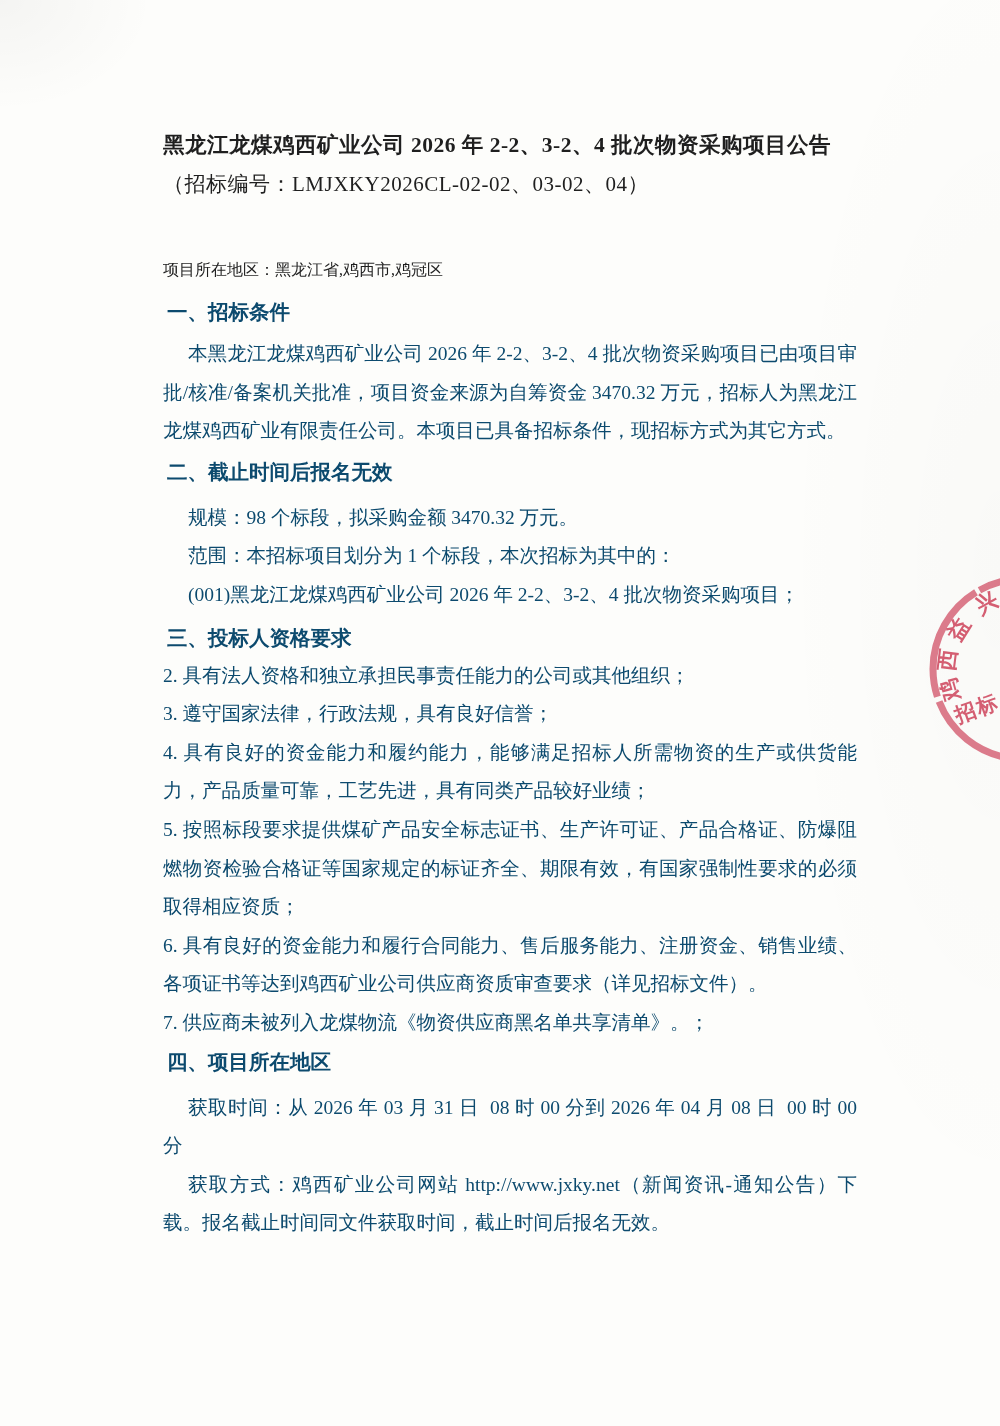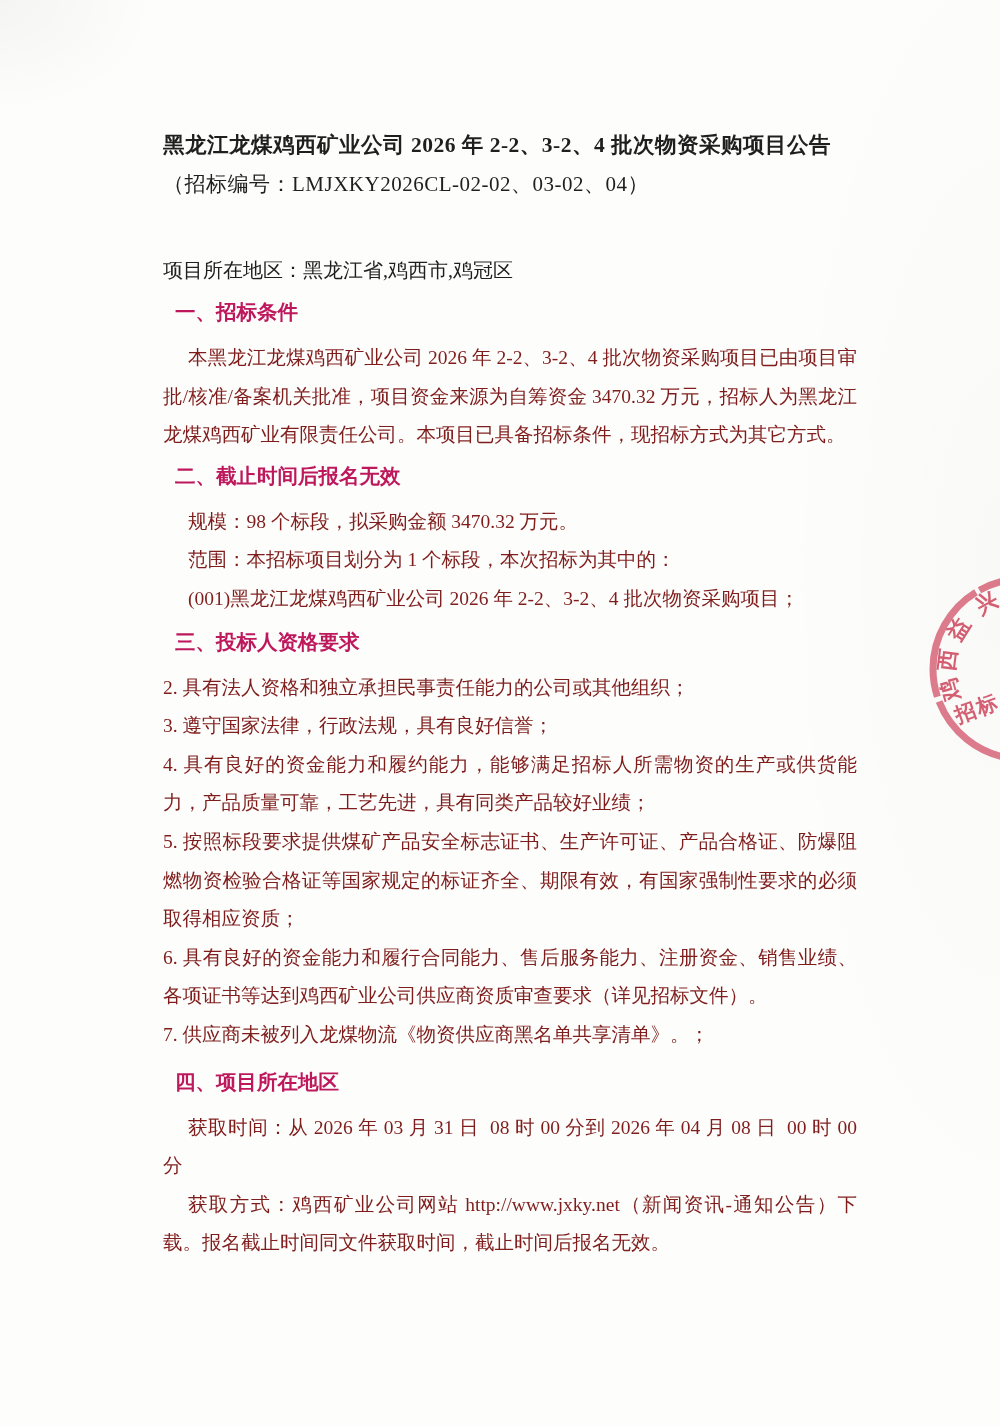--- a/index.html
+++ b/index.html
@@ -18,35 +18,35 @@
     position:absolute;left:163px;top:0;width:694px;color:#1f1f1f;
   }
   .title{
     margin:132px 0 0;text-align:left;
     font-weight:700;font-size:21.5px;line-height:26px;letter-spacing:.5px;
   }
   .subtitle{
     margin:13px 0 0;text-align:left;
     font-weight:400;font-size:21px;line-height:26px;letter-spacing:.5px;
   }
-  .location{margin:56px 0 8px;font-size:20px;line-height:34px;}
+  .location{margin:56px 0 8px;font-size:16px;line-height:34px;}
   h2.sec{
     font-family:"Liberation Sans","DejaVu Sans",sans-serif;
-    font-weight:700;font-size:20.5px;line-height:30px;color:#be185d;
-    margin:12px;
+    font-weight:700;font-size:20.5px;line-height:30px;color:#0c4a6e;
+    margin:4px;
   }
   h2.m1{margin-top:10px}
   h2.m2{margin-top:6px}
   h2.m3{margin-top:8px}
   .blk{margin:0;}
   .blk.mt8{margin-top:8px}
   .blk.mt2{margin-top:12px}
   .blk p{
     margin:0;font-size:19.5px;line-height:38.6px;text-align:justify;
-    color:#7f1d1d;
+    color:#0c4a6e;
   }
   .ind{text-indent:25px;}
   .pre{white-space:pre-wrap;text-align:left;}
   .em-it{font-style:italic;margin:0 3px;}
   
   .stamp{position:absolute;left:928px;top:550px;overflow:visible;opacity:.88;}
   .stamp text{
     font-family:"Liberation Serif","DejaVu Serif",serif;
     font-weight:700;
   }

